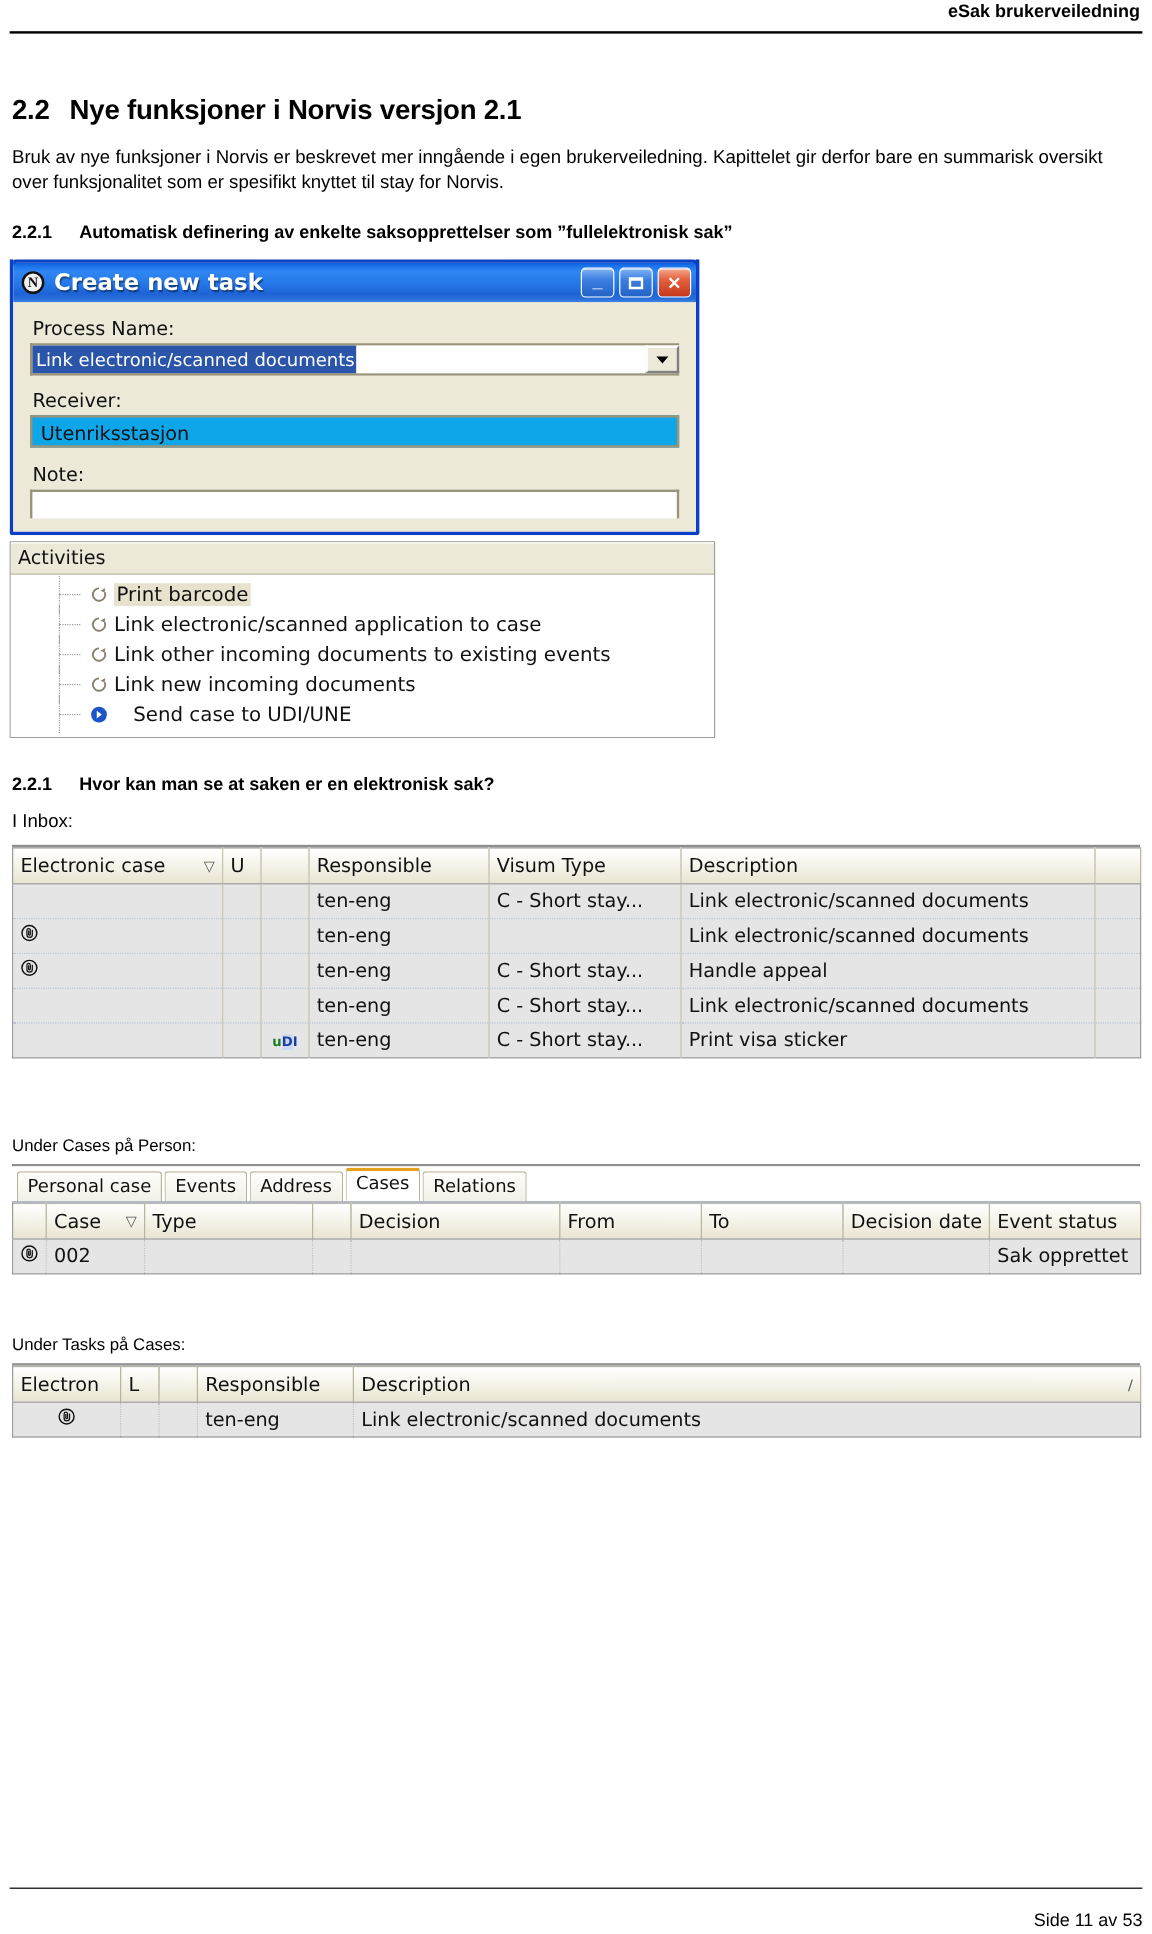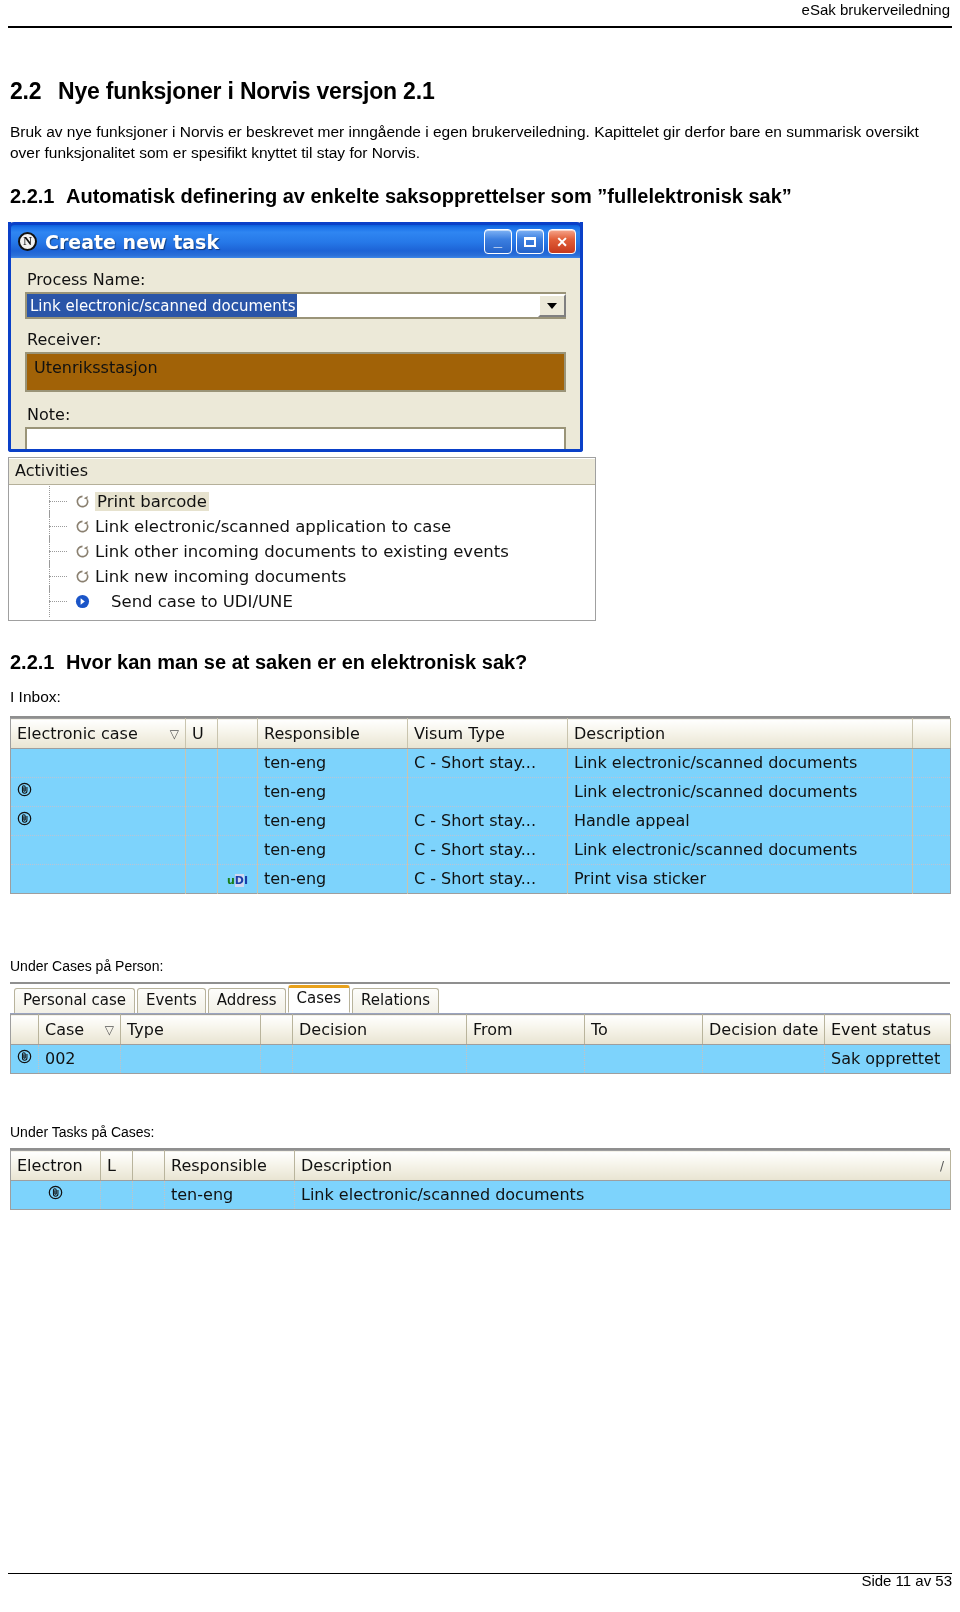--- a/index.html
+++ b/index.html
@@ -12,53 +12,53 @@
     position:relative;
     overflow:hidden;
   }
 
   
   .page-header {
     position:absolute; top:0; left:8px; right:8px; height:28px;
     text-align:right;
   }
   .page-header .hdr-text {
-    font-size:15px; font-weight:normal; color:#000;
+    font-size:15px; font-weight:bold; color:#000;
     display:block; padding-top:1px; padding-right:2px;
   }
   .hdr-rule {
     position:absolute; top:26px; left:8px; right:8px;
     border-top:2px solid #000; height:0;
   }
 
   
   .ftr-rule {
     position:absolute; bottom:38px; left:8px; right:8px;
     border-top:1.5px solid #000; height:0;
   }
   .page-footer {
-    position:absolute; bottom:23px; left:8px; right:8px;
+    position:absolute; bottom:3px; left:8px; right:8px;
     text-align:right; font-size:15px; color:#000;
   }
 
   
   .content { position:absolute; top:78px; left:10px; right:10px; }
 
   h2.sec {
     font-size:23px; font-weight:bold; margin:0 0 16px 0;
     letter-spacing:-0.2px;
   }
   h2.sec .num { display:inline-block; min-width:48px; }
 
   p.para {
     font-size:15.5px; line-height:21px; margin:0 0 10px 0;
   }
 
   h3.subsec {
-    font-size:20px; font-weight:bold; margin:22px 0 14px 0;
+    font-size:15px; font-weight:bold; margin:22px 0 14px 0;
   }
   h3.subsec .num { display:inline-block; min-width:56px; }
 
   p.lead { font-size:15.5px; margin:0 0 10px 0; }
 
   
   .xp-dialog {
     position:relative;
     width:575px;
     margin-left:-2px;
@@ -132,21 +132,21 @@
     border-bottom:2px solid #808080;
     display:flex; align-items:center; justify-content:center;
     flex:0 0 auto;
   }
   .combo .arrow i {
     display:block; width:0;height:0;
     border-left:5px solid transparent; border-right:5px solid transparent;
     border-top:6px solid #000;
   }
   .textfield {
-    height:40px; border:2px solid #9a9478; background:#a16207;
+    height:27px; border:2px solid #9a9478; background:#0ea5e9;
     font-size:16px; padding:2px 4px 0 7px; line-height:23px;
     color:#111; font-family:"DejaVu Sans", sans-serif;
     white-space:nowrap; overflow:hidden;
   }
   .notefield {
     height:24px; border:2px solid #9a9478; border-bottom:none;
     background:#fff;
   }
   .spacer-6 { height:9px; }
   .spacer-8 { height:11px; }
@@ -181,21 +181,21 @@
   }
   .act-icon { width:26px; flex:0 0 auto; text-align:center; }
   .act-icon svg { display:block; margin:0 auto; }
   .act-label.hl { background:#e6e2ce; padding:0 2px; }
   .act-row.send .act-label { padding-left:16px; }
 
   
   .grid {
     width:100%; border-collapse:collapse; table-layout:fixed;
     font-family:"DejaVu Sans", sans-serif;
-    background:#7dd3fc;
+    background:#e5e5e5;
     border:1px solid #9e9e9e;
   }
   .grid th {
     background:linear-gradient(180deg,#ffffff 0%,#f6f4ea 45%,#e8e4d2 100%);
     border-right:1px solid #b9b49c;
     border-bottom:1px solid #9e9e9e;
     font-weight:normal; font-size:16px; text-align:left;
     padding:4px 4px 5px 6px; color:#111; white-space:nowrap;
     overflow:hidden; height:30px;
   }

